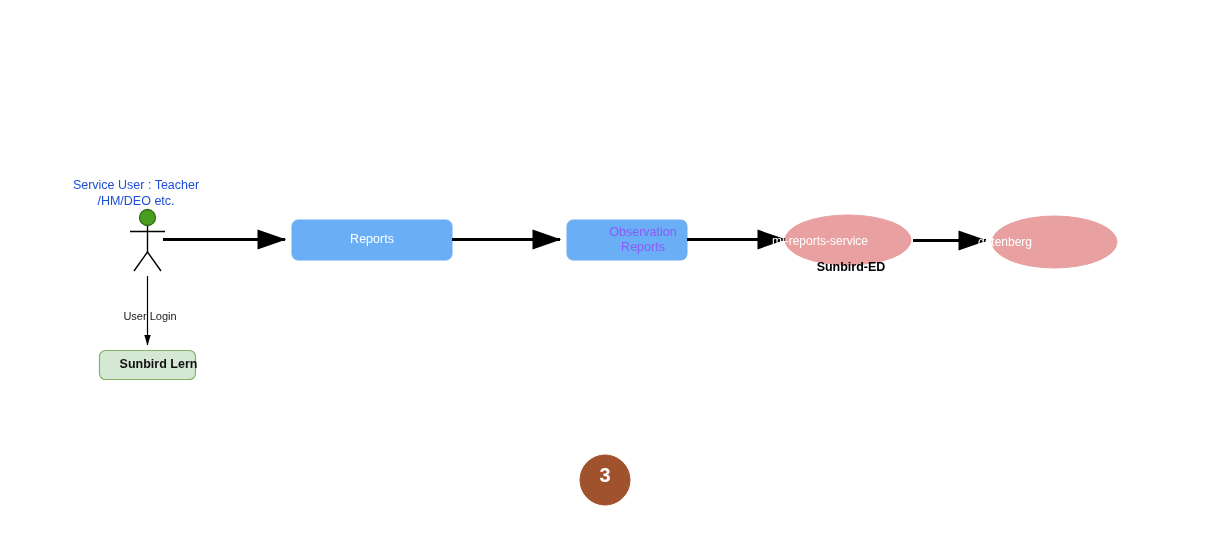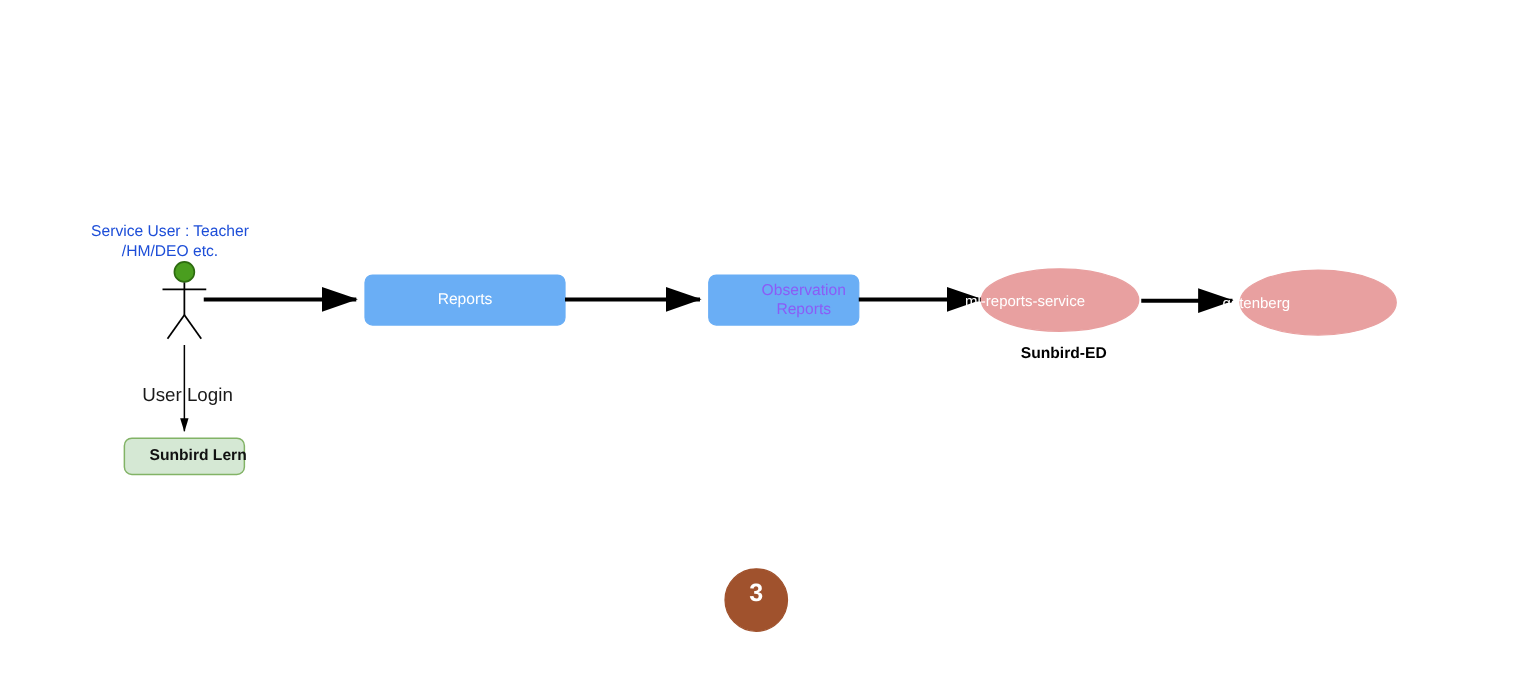--- a/index.html
+++ b/index.html
@@ -39,21 +39,21 @@
     font-size: 12.5px;
     line-height: 15.5px;
     color: #1d4ed8;
   }
 
   .user-login-label {
     left: 90px;
     top: 309px;
     width: 120px;
     text-align: center;
-    font-size: 15px;
+    font-size: 11px;
     color: #1a1a1a;
   }
 
   .sunbird-lern-label {
     left: 99px;
     top: 357px;
     width: 97px;
     text-align: center;
     font-size: 12.5px;
     font-weight: bold;
@@ -85,21 +85,21 @@
     left: 772px;
     top: 234px;
     width: 152px;
     text-align: left;
     font-size: 12px;
     color: #ffffff;
   }
 
   .sunbird-ed-label {
     left: 790px;
-    top: 275px;
+    top: 260px;
     width: 122px;
     text-align: center;
     font-size: 12.5px;
     font-weight: bold;
     color: #000000;
   }
 
   .gotenberg-label {
     left: 944px;
     top: 235px;

